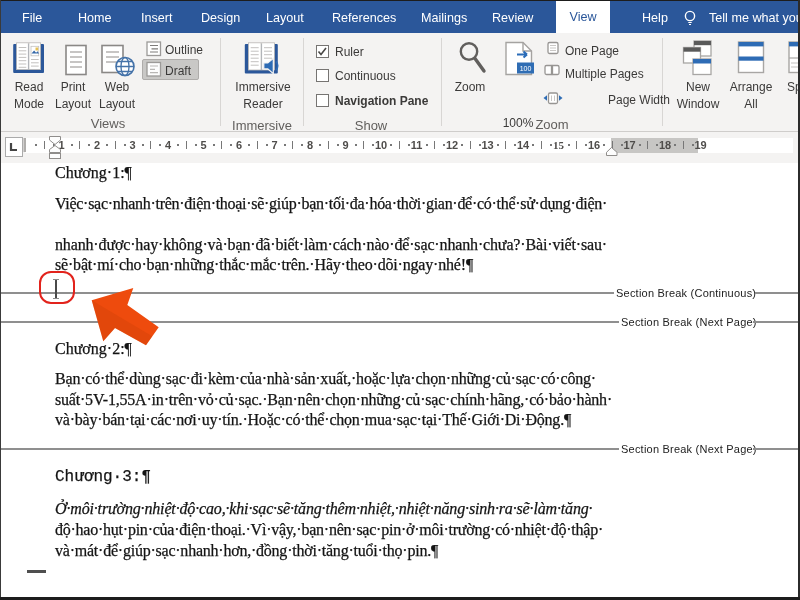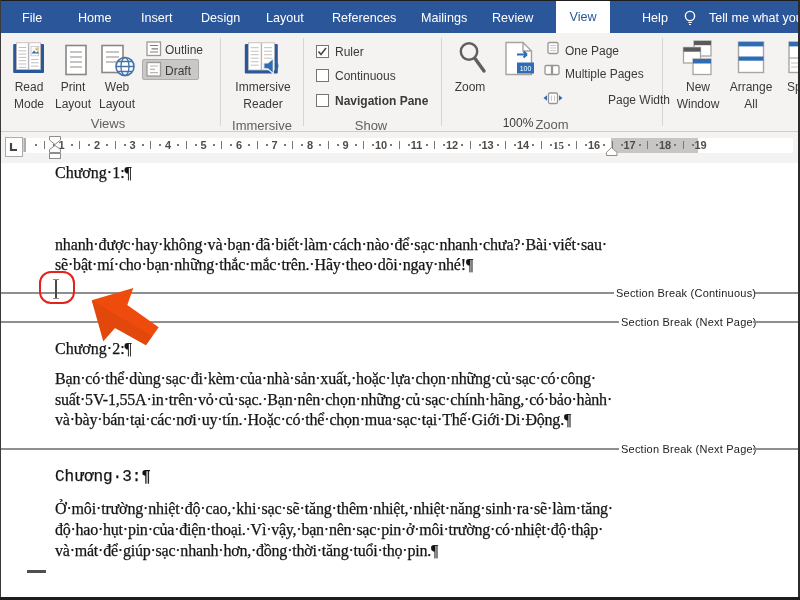--- a/index.html
+++ b/index.html
@@ -286,30 +286,31 @@
     <g fill="#fdfdfd" stroke="#8f8d8b" stroke-width="1">
       <rect x="23.5" y="8" width="2.5" height="14" fill="#b0aeac" stroke="none"></rect>
       <path d="M49.5 6.5 L60.5 6.5 L60.5 10 L55 14.5 L49.5 10 Z"></path>
       <path d="M55 15.5 L60.5 19.5 L60.5 22.5 L49.5 22.5 L49.5 19.5 Z"></path>
       <rect x="49.5" y="23.5" width="11" height="5"></rect>
       <path d="M611.5 17.5 L617 22.3 L617 25.5 L606.5 25.5 L606.5 22.3 Z"></path>
     </g>
   </svg>
 
   <div class="dl" style="top:162px;">Chương·1:¶</div>
+  <div class="dl" style="letter-spacing:-0.285px;top:193px;">Việc·sạc·nhanh·trên·điện·thoại·sẽ·giúp·bạn·tối·đa·hóa·thời·gian·để·có·thể·sử·dụng·điện·</div>
   <div class="dl" style="letter-spacing:-0.150px;top:234px;">nhanh·được·hay·không·và·bạn·đã·biết·làm·cách·nào·để·sạc·nhanh·chưa?·Bài·viết·sau·</div>
   <div class="dl" style="letter-spacing:-0.186px;top:254px;">sẽ·bật·mí·cho·bạn·những·thắc·mắc·trên.·Hãy·theo·dõi·ngay·nhé!¶</div>
 
   <div class="dl" style="top:338px;">Chương·2:¶</div>
   <div class="dl" style="letter-spacing:-0.190px;top:368px;">Bạn·có·thể·dùng·sạc·đi·kèm·của·nhà·sản·xuất,·hoặc·lựa·chọn·những·củ·sạc·có·công·</div>
   <div class="dl" style="letter-spacing:-0.200px;top:389px;">suất·5V-1,55A·in·trên·vỏ·củ·sạc.·Bạn·nên·chọn·những·củ·sạc·chính·hãng,·có·bảo·hành·</div>
   <div class="dl" style="letter-spacing:-0.210px;top:409px;">và·bày·bán·tại·các·nơi·uy·tín.·Hoặc·có·thể·chọn·mua·sạc·tại·Thế·Giới·Di·Động.¶</div>
 
   <div class="dl" style="top:467px;font-family:Liberation Mono, monospace;">Chương·3:¶</div>
-  <div class="dl" style="letter-spacing:-0.158px;top:498px;">Ở·môi·trường·nhiệt·độ·cao,·khi·sạc·sẽ·tăng·thêm·nhiệt,·nhiệt·năng·sinh·ra·sẽ·làm·tăng·</div>
+  <div class="dl" style="letter-spacing:-0.158px;top:498px;font-style:italic;">Ở·môi·trường·nhiệt·độ·cao,·khi·sạc·sẽ·tăng·thêm·nhiệt,·nhiệt·năng·sinh·ra·sẽ·làm·tăng·</div>
   <div class="dl" style="letter-spacing:-0.239px;top:519px;">độ·hao·hụt·pin·của·điện·thoại.·Vì·vậy,·bạn·nên·sạc·pin·ở·môi·trường·có·nhiệt·độ·thập·</div>
   <div class="dl" style="letter-spacing:-0.229px;top:540px;">và·mát·để·giúp·sạc·nhanh·hơn,·đồng·thời·tăng·tuổi·thọ·pin.¶</div>
 
   <div class="sline" style="left:1px;top:292px;width:613px;"></div>
   <div class="slbl" style="left:616px;top:287px;">Section Break (Continuous)</div>
   <div class="sline" style="left:755px;top:292px;width:43px;"></div>
 
   <div class="sline" style="left:1px;top:321px;width:618px;"></div>
   <div class="slbl" style="left:621px;top:316px;">Section Break (Next Page)</div>
   <div class="sline" style="left:753px;top:321px;width:45px;"></div>

